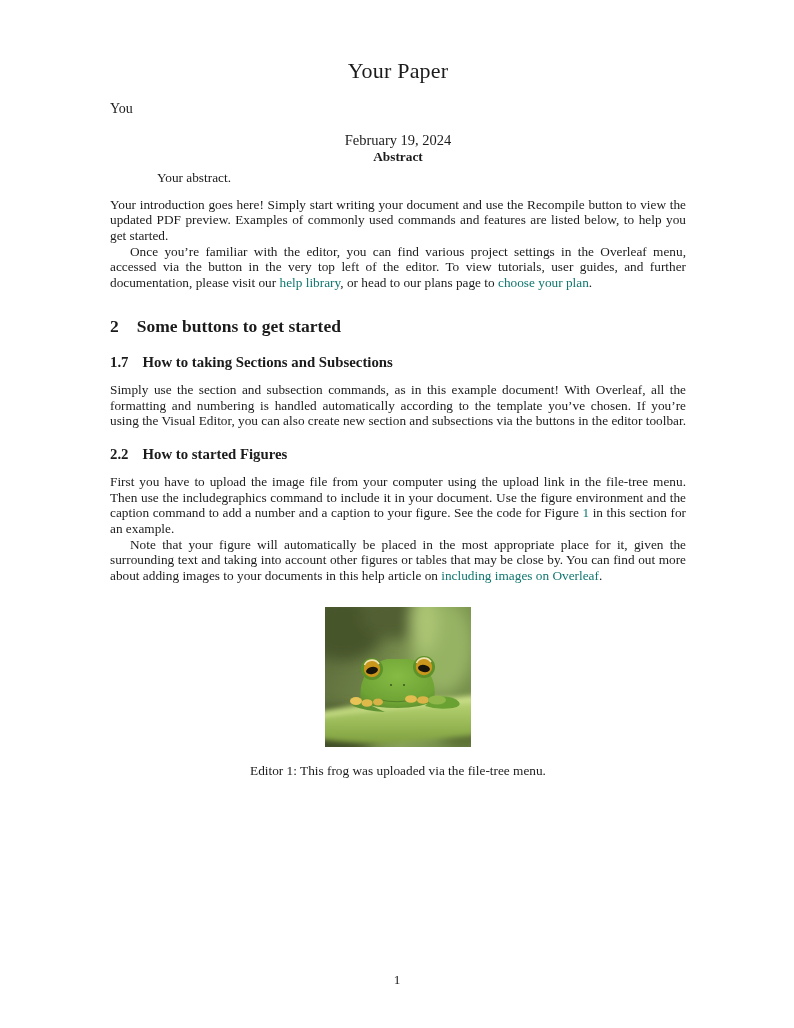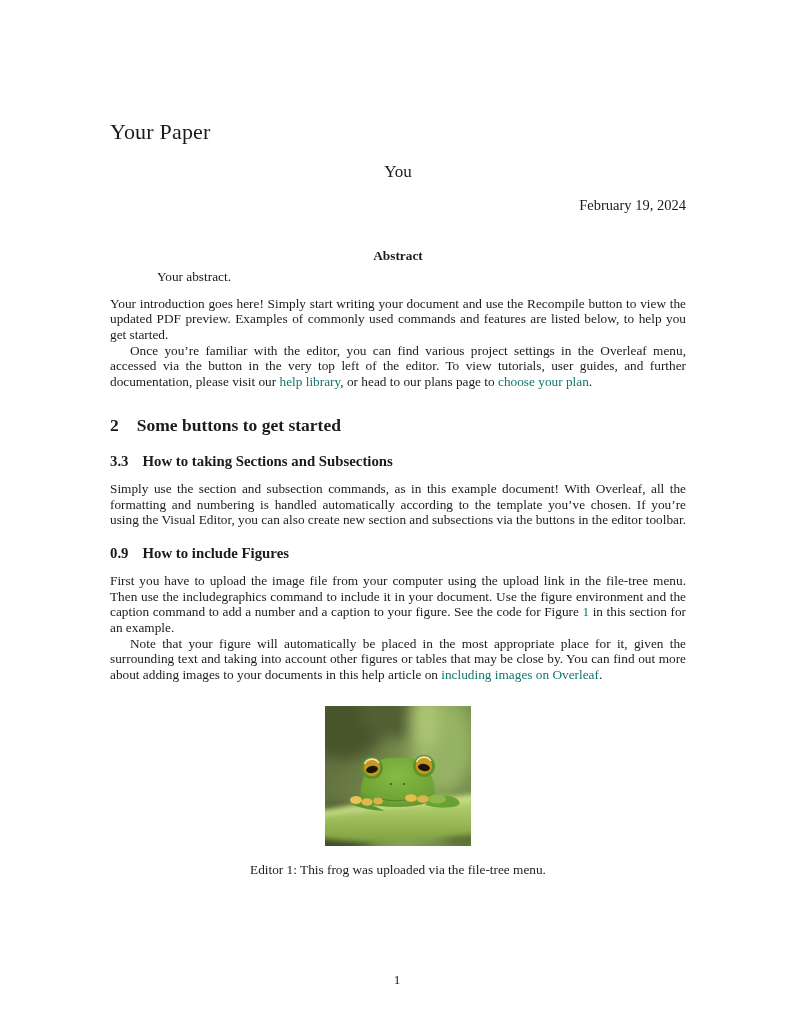--- a/index.html
+++ b/index.html
@@ -15,37 +15,37 @@
     position: relative;
     width: 794px; height: 1028px;
     background: #ffffff;
   }
   .content {
     position: absolute;
     left: 110px; top: 0;
     width: 576px;
   }
   .paper-title {
-    margin-top: 119px;
+    margin-top: 58px;
+    text-align: center;
     font-size: 22px;
     font-weight: 400;
     letter-spacing: 0.2px;
   }
   .paper-author {
     margin-top: 17px;
-    text-align: center;
-    font-size: 17px;
+    text-align: left;
+    font-size: 14px;
   }
   .paper-date {
     margin-top: 15px;
-    text-align: right;
+    text-align: center;
     font-size: 14.5px;
   }
   .abstract-heading {
-    margin-top: 34px;
     text-align: center;
     font-weight: 700;
     font-size: 13.3px;
   }
   .abstract-body {
     margin: 5px auto 0 auto;
     width: 512px;
     font-size: 13.3px;
     line-height: 15.6px;
     text-indent: 15px;
@@ -110,25 +110,25 @@
     <div class="abstract-heading">Abstract</div>
     <p class="abstract-body">Your abstract.</p>
 
 
     <p class="body-par">Your introduction goes here! Simply start writing your document and use the Recompile button to view the updated PDF preview. Examples of commonly used commands and features are listed below, to help you get started.</p>
 
     <p class="body-par cont"><span>Once you’re familiar with the editor, you can find various project settings in the Overleaf menu, accessed via the button in the very top left of the editor. To view tutorials, user guides, and further documentation, please visit our </span><a class="doc-link">help library</a><span>, or head to our plans page to </span><a class="doc-link">choose your plan</a><span>.</span></p>
 
     <h2 class="sec"><span class="sec-num">2</span><span>Some buttons to get started</span></h2>
 
-    <h3 class="subsec"><span class="sec-num">3.3</span><span>How to taking Sections and Subsections</span></h3>
+    <h3 class="subsec"><span class="sec-num">1.7</span><span>How to taking Sections and Subsections</span></h3>
 
     <p class="body-par">Simply use the section and subsection commands, as in this example document! With Overleaf, all the formatting and numbering is handled automatically according to the template you’ve chosen. If you’re using the Visual Editor, you can also create new section and subsections via the buttons in the editor toolbar.</p>
 
-    <h3 class="subsec"><span class="sec-num">0.9</span><span>How to include Figures</span></h3>
+    <h3 class="subsec"><span class="sec-num">2.2</span><span>How to started Figures</span></h3>
 
     <p class="body-par"><span>First you have to upload the image file from your computer using the upload link in the file-tree menu. Then use the includegraphics command to include it in your document. Use the figure environment and the caption command to add a number and a caption to your figure. See the code for Figure </span><a class="doc-link">1</a><span> in this section for an example.</span></p>
 
     <p class="body-par cont"><span>Note that your figure will automatically be placed in the most appropriate place for it, given the surrounding text and taking into account other figures or tables that may be close by. You can find out more about adding images to your documents in this help article on </span><a class="doc-link">including images on Overleaf</a><span>.</span></p>
 
     <div class="figure-block">
       <span class="figure-image">
         <svg width="146" height="140" viewBox="0 0 146 140" xmlns="http://www.w3.org/2000/svg">
           <defs>
             <linearGradient id="bgGrad" x1="0" y1="0" x2="1" y2="0.3">

